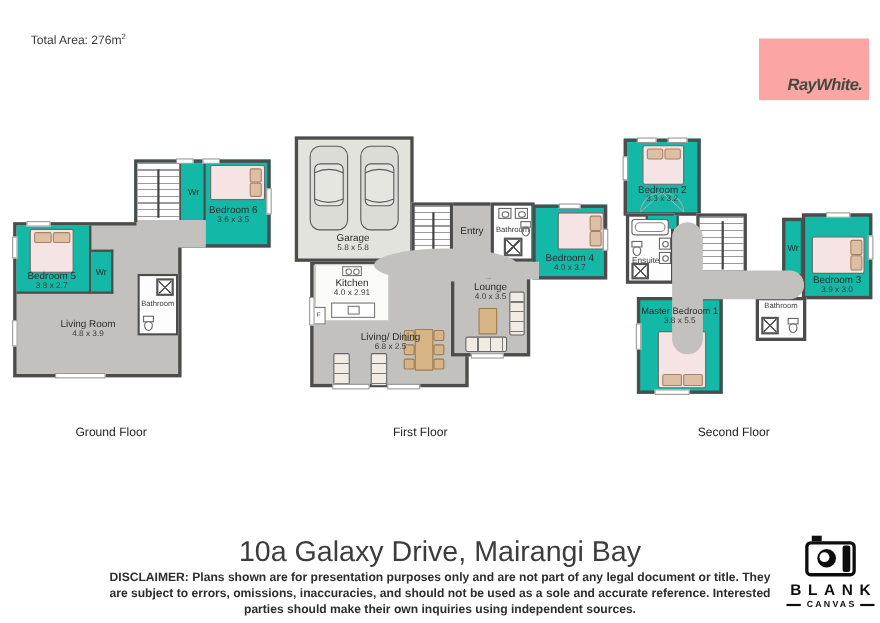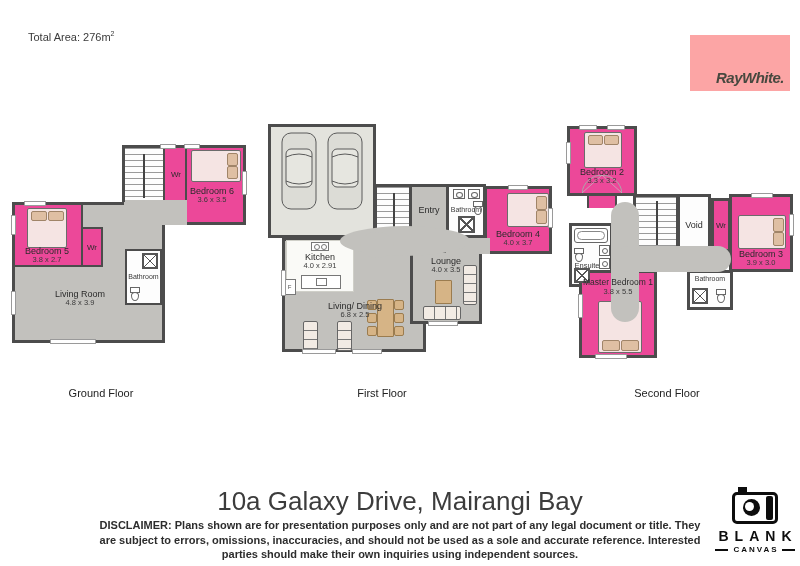--- a/index.html
+++ b/index.html
@@ -1,21 +1,21 @@
 <!DOCTYPE html>
 <html><head>
 <meta charset="utf-8">
 <style>
   html,body{margin:0;padding:0;width:800px;height:566px;overflow:hidden;background:#fff;
     font-family:"Liberation Sans", sans-serif;}
   #page{position:relative;width:800px;height:566px;background:#fff;}
   .a{position:absolute;}
   
   .room{position:absolute;box-sizing:border-box;border:3px solid #4c4c4c;}
-  .yellow{background:#ec4899;}
+  .yellow{background:#14b8a6;}
   .white{background:#fdfdfd;}
   .gray{background:#c2c1bd;}
   .lightgray{background:#e3e3dd;}
   
   .rlbl{position:absolute;text-align:center;line-height:1.15;z-index:5;}
   .lbl{font-size:9px;color:#2b2b2b;}
   .dim{font-size:7.5px;color:#3a3a3a;}
   .tinylbl{font-size:8px;color:#2b2b2b;}
   .centerflex{display:flex;align-items:center;justify-content:center;}
   
@@ -143,20 +143,24 @@
         <rect x="7" y="18" width="26" height="38" rx="5" fill="#e6e6e0" stroke="#5a5a5a"></rect>
         <path d="M7 26 Q20 20 33 26" fill="none" stroke="#5a5a5a"></path>
         <path d="M7 50 Q20 56 33 50" fill="none" stroke="#5a5a5a"></path>
       </svg>
       <svg class="a" style="left:54px;top:4px;" width="40" height="80" viewBox="0 0 40 80">
         <rect x="3" y="2" width="34" height="76" rx="9" fill="#dcdcd6" stroke="#5a5a5a"></rect>
         <rect x="7" y="18" width="26" height="38" rx="5" fill="#e6e6e0" stroke="#5a5a5a"></rect>
         <path d="M7 26 Q20 20 33 26" fill="none" stroke="#5a5a5a"></path>
         <path d="M7 50 Q20 56 33 50" fill="none" stroke="#5a5a5a"></path>
       </svg>
+      <div class="rlbl" style="left:0;top:84px;width:100px;">
+        <div class="lbl">Garage</div>
+        <div class="dim">5.8 x 5.8</div>
+      </div>
     </div>
 
     <div class="stairs" style="left:106px;top:62px;width:38px;height:54px;">
       <div class="rail" style="left:16px;top:6px;width:2px;height:42px;"></div>
     </div>
 
     <div class="a gray" style="left:144px;top:62px;width:34px;height:54px;border-top:3px solid #4c4c4c;box-sizing:border-box;padding-left:32px;">
       <div class="rlbl" style="left:0;top:18px;width:34px;">
         <div class="lbl">Entry</div>
       </div>
@@ -248,38 +252,35 @@
         <div class="dim">3.3 x 3.2</div>
       </div>
       <svg class="a" style="left:12px;top:46px;" width="40" height="18" viewBox="0 0 40 18">
         <path d="M0 18 A20 20 0 0 1 20 0 A20 20 0 0 1 40 18" fill="none" stroke="#a9a9a9"></path>
         <path d="M0 18 L20 0 L40 18" fill="none" stroke="#c2c2c2" stroke-width="0.7"></path>
       </svg>
     </div>
 
     <div class="a yellow" style="left:22px;top:78px;width:30px;height:12px;border-left:2px solid #4c4c4c;border-right:2px solid #4c4c4c;box-sizing:border-box;z-index:2;"></div>
 
-    <div class="room white" style="left:4px;top:105px;width:44px;height:64px;">
+    <div class="room white" style="left:4px;top:76px;width:44px;height:64px;">
       <div class="bathtub" style="left:2px;top:2px;width:32px;height:13px;"></div>
       <div class="toilet" style="left:2px;top:22px;"></div>
       <div class="sink" style="left:27px;top:19px;width:9px;height:9px;"></div>
       <div class="sink" style="left:27px;top:32px;width:9px;height:9px;"></div>
       <div class="rlbl" style="left:0;top:36px;width:30px;">
         <div class="dim" style="font-size:7.5px;">Ensuite</div>
       </div>
       <div class="shower" style="left:2px;top:42px;width:16px;height:15px;"></div>
     </div>
 
     <div class="stairs" style="left:68px;top:76px;width:46px;height:56px;">
       <div class="rail" style="left:20px;top:4px;width:2px;height:44px;"></div>
     </div>
 
-    <div class="room white centerflex" style="left:112px;top:76px;width:34px;height:62px;">
-      <span class="lbl">Void</span>
-    </div>
 
     <div class="room yellow centerflex" style="left:146px;top:80px;width:20px;height:54px;">
       <span class="tinylbl">Wr</span>
     </div>
 
     <div class="room yellow" style="left:164px;top:76px;width:64px;height:78px;">
       <div class="bed" style="left:6px;top:18px;width:46px;height:32px;">
         <span class="pillow" style="left:34px;top:2px;width:9px;height:12px;"></span>
         <span class="pillow" style="left:34px;top:16px;width:9px;height:12px;"></span>
       </div>

